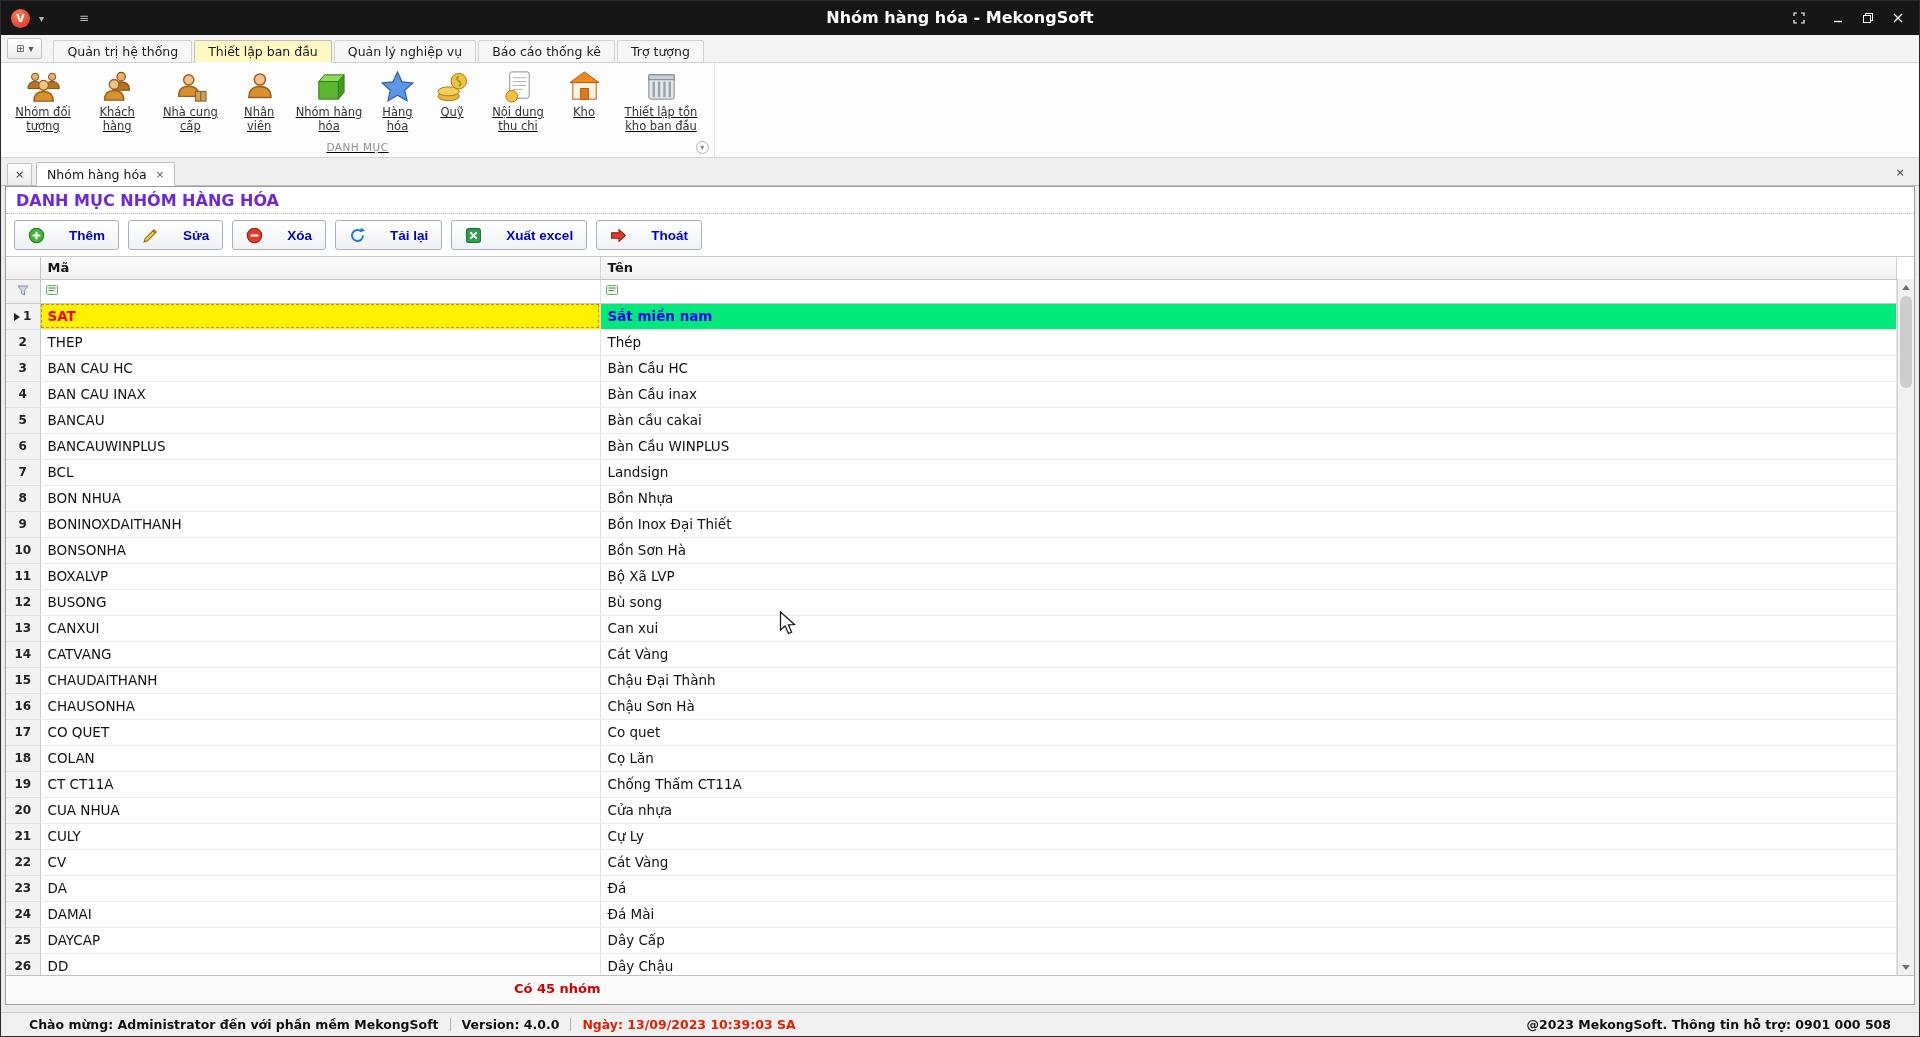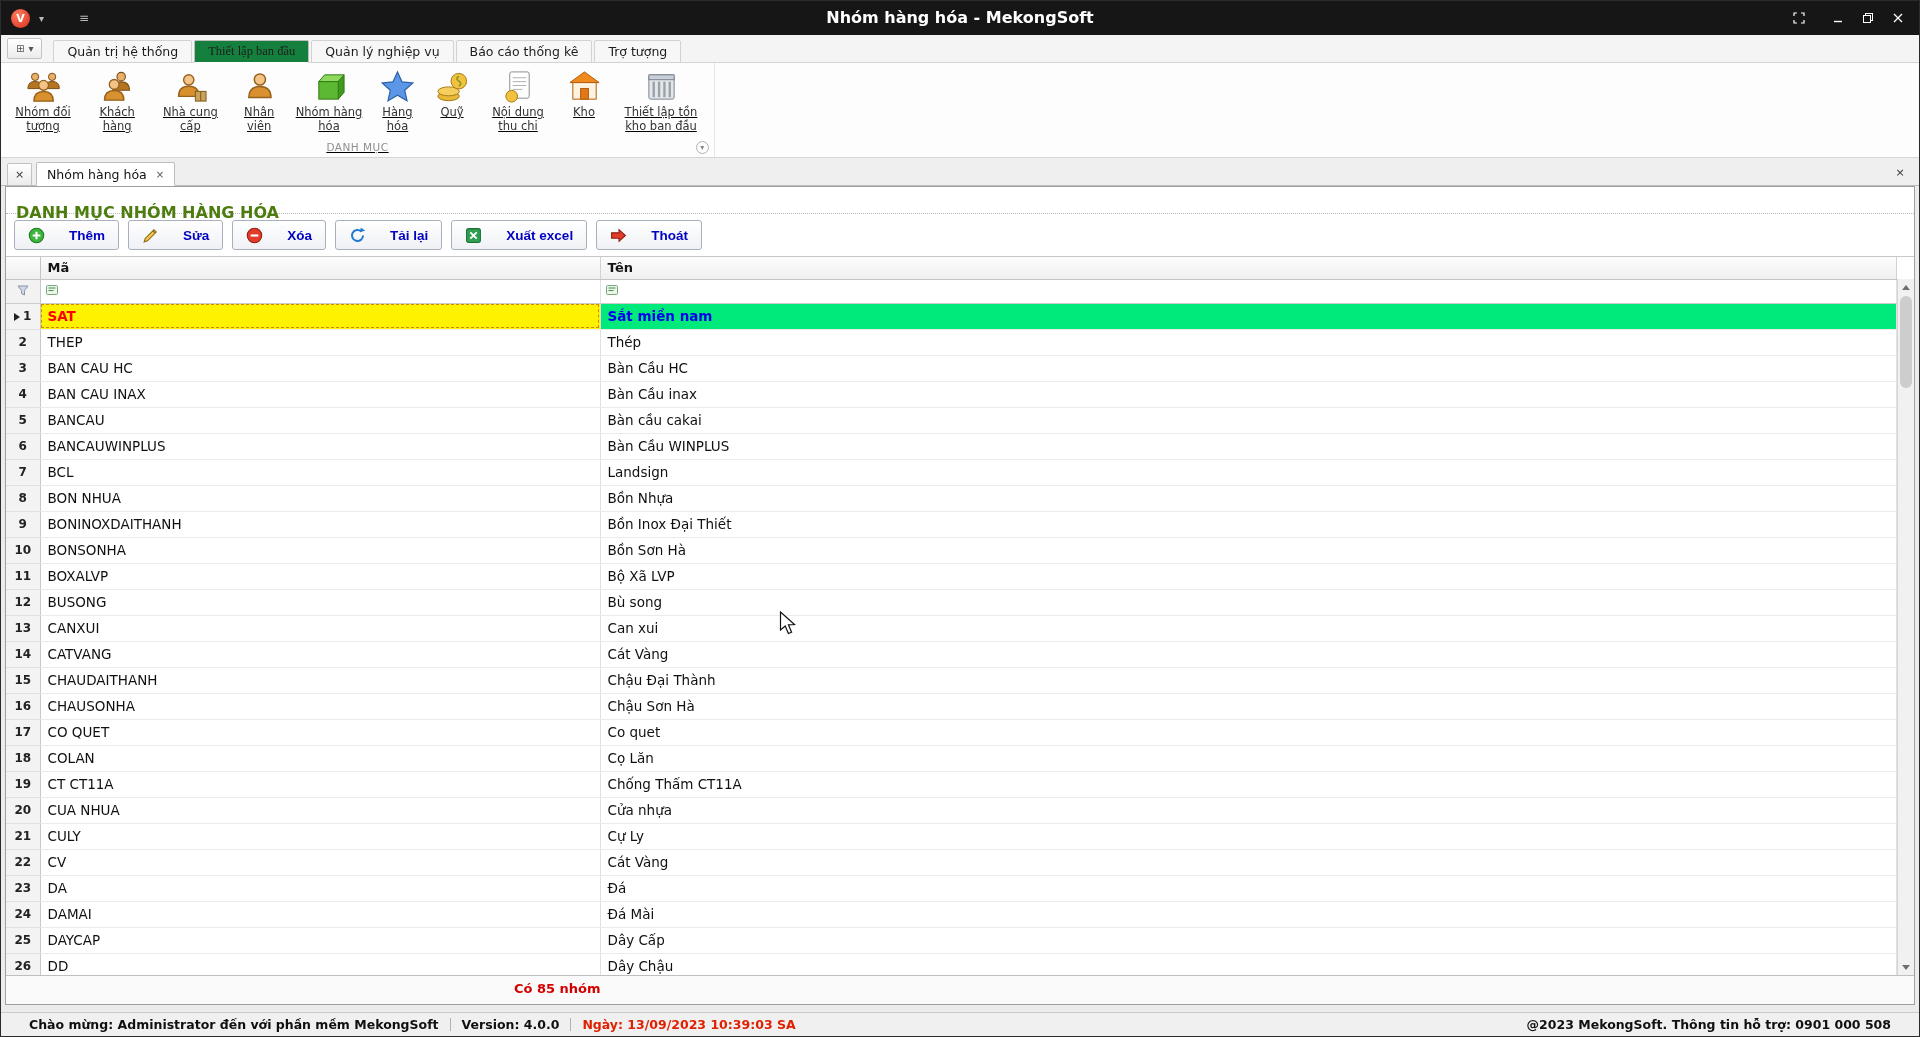--- a/index.html
+++ b/index.html
@@ -27,21 +27,21 @@
 
   
   .ribbon-tabs { height:28px; flex:none; background:#f4f4f4; border-bottom:1px solid #d5d5d5;
                  display:flex; align-items:flex-end; padding-left:6px; gap:2px; }
   .apps-btn { height:21px; padding:0 8px; border:1px solid #c2c2c2; border-radius:2px;
               background:linear-gradient(#ffffff,#ececec); display:flex; align-items:center;
               gap:4px; font-size:10px; color:#555; margin:0 9px 3px 0; }
   .rtab { height:23px; padding:0 13px; display:flex; align-items:center; font-size:12.5px;
           color:#1c1c1c; border:1px solid #d2d2d2; background:#f7f7f7;
           border-radius:2px 2px 0 0; margin-bottom:-1px; }
-  .rtab.active { background:#15803d; border-color:#bdbdbd; border-bottom-color:#fdfdfd; z-index:1;font-family:Liberation Serif, serif; }
+  .rtab.active { background:#fef9c3; border-color:#bdbdbd; border-bottom-color:#fdfdfd; z-index:1; }
 
   
   .ribbon-body { height:95px; flex:none; background:#fdfdfd; border-bottom:1px solid #d5d5d5; display:flex;text-decoration:underline; }
   .rgroup { width:714px; display:flex; flex-direction:column; border-right:1px solid #e6e6e6; }
   .ritems { flex:1; display:flex; align-items:flex-start; padding:4px 2px 0; }
   .ritem { display:flex; flex-direction:column; align-items:center; text-align:center;
            padding:2px 4px; font-size:11.5px; line-height:1.18; color:#333;
            min-width:52px; max-width:80px; height:72px; }
   .ritem.wide { max-width:102px; }
   .ric { width:35px; height:35px; flex:none; margin-bottom:2px; }
@@ -61,22 +61,22 @@
   .doc-tab { height:24px; display:flex; align-items:center; gap:9px; background:#ffffff;
              border:1px solid #bdbdbd; border-bottom:1px solid #ffffff; margin-bottom:-1px;
              padding:0 10px; font-size:12.5px; color:#111; border-radius:2px 2px 0 0; }
   .tab-x { font-size:10px; color:#555; }
   .strip-close.right { position:absolute; right:5px; bottom:4px; width:20px; height:18px;
                        border:none; background:transparent; }
 
   
   .panel { flex:1; min-height:0; margin:0 4px 7px; background:#fff;
            border:1px solid #9f9f9f; display:flex; flex-direction:column; }
-  .page-title { height:27px; line-height:27px; flex:none; padding:12px 10px; font-size:16px;
-                font-weight:700; color:#4d7c0f; border-bottom:1px dotted #b8b8b8; }
+  .page-title { height:27px; line-height:27px; flex:none; padding:0 10px; font-size:16px;
+                font-weight:700; color:#6d28d9; border-bottom:1px dotted #b8b8b8; }
   .toolbar { height:42px; flex:none; display:flex; align-items:center; padding:0 8px; gap:9px; }
   .tbtn { height:30px; display:inline-flex; align-items:center; gap:24px; padding:0 13px;
           border:1px solid #a9b0bd; border-radius:3px; background:linear-gradient(#ffffff,#eff1f5);
           font-size:13.5px; font-weight:700; color:#0202c2; }
   .bic { width:17px; height:17px; flex:none; }
 
   
   .grid-wrap { flex:1; min-height:0; position:relative; overflow:hidden; border-top:1px solid #c8c8c8; }
   table.grid { border-collapse:collapse; table-layout:fixed; width:calc(100% - 17px); }
   thead th { height:22px; background:linear-gradient(#fcfcfc,#efefef); border-bottom:1px solid #c4c4c4;
@@ -510,21 +510,21 @@
         <div class="sb-track">
           <div class="sb-thumb"></div>
         </div>
         <div class="sb-btn">
             <span class="tri-down"></span>
           </div>
       </div>
     </div>
 
     <div class="grid-footer">
-      <span class="count">Có 85 nhóm</span>
+      <span class="count">Có 45 nhóm</span>
     </div>
   </div>
 
   <div class="statusbar">
     <span>Chào mừng: Administrator đến với phần mềm MekongSoft</span>
     <span class="sep"></span>
     <span>Version: 4.0.0</span>
     <span class="sep"></span>
     <span class="sb-date">Ngày: 13/09/2023 10:39:03 SA</span>
     <span class="sb-right">@2023 MekongSoft. Thông tin hỗ trợ: 0901 000 508</span>

